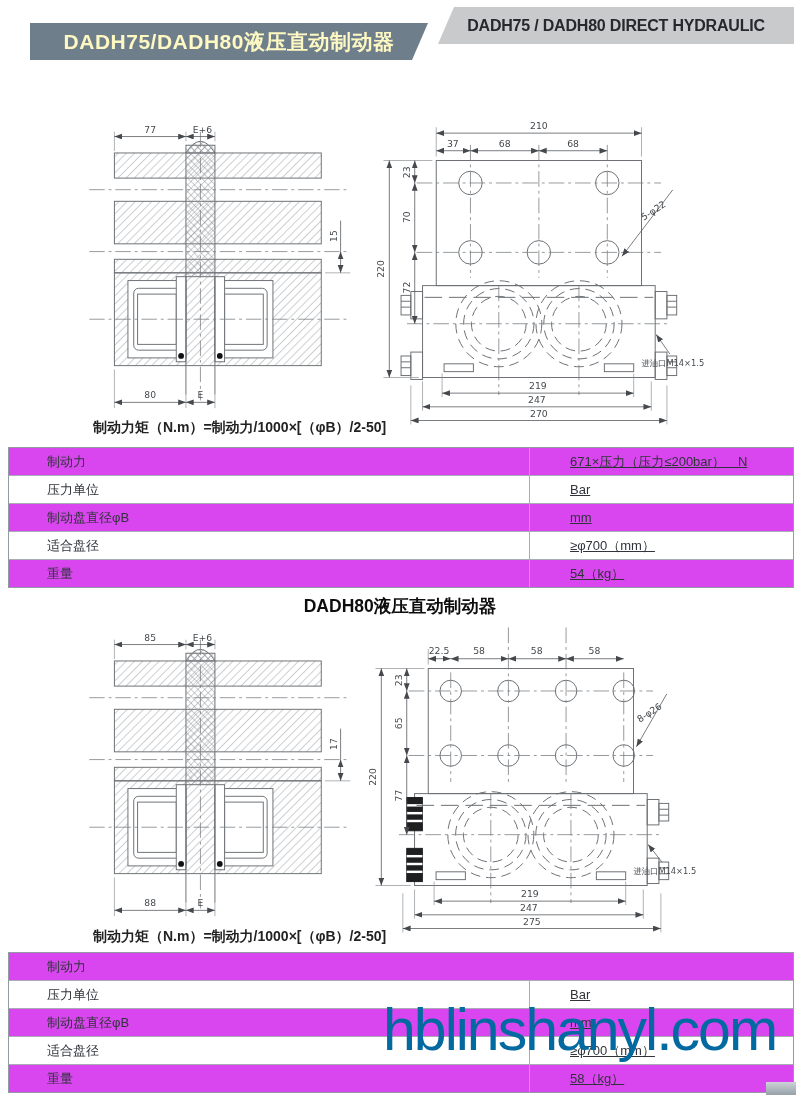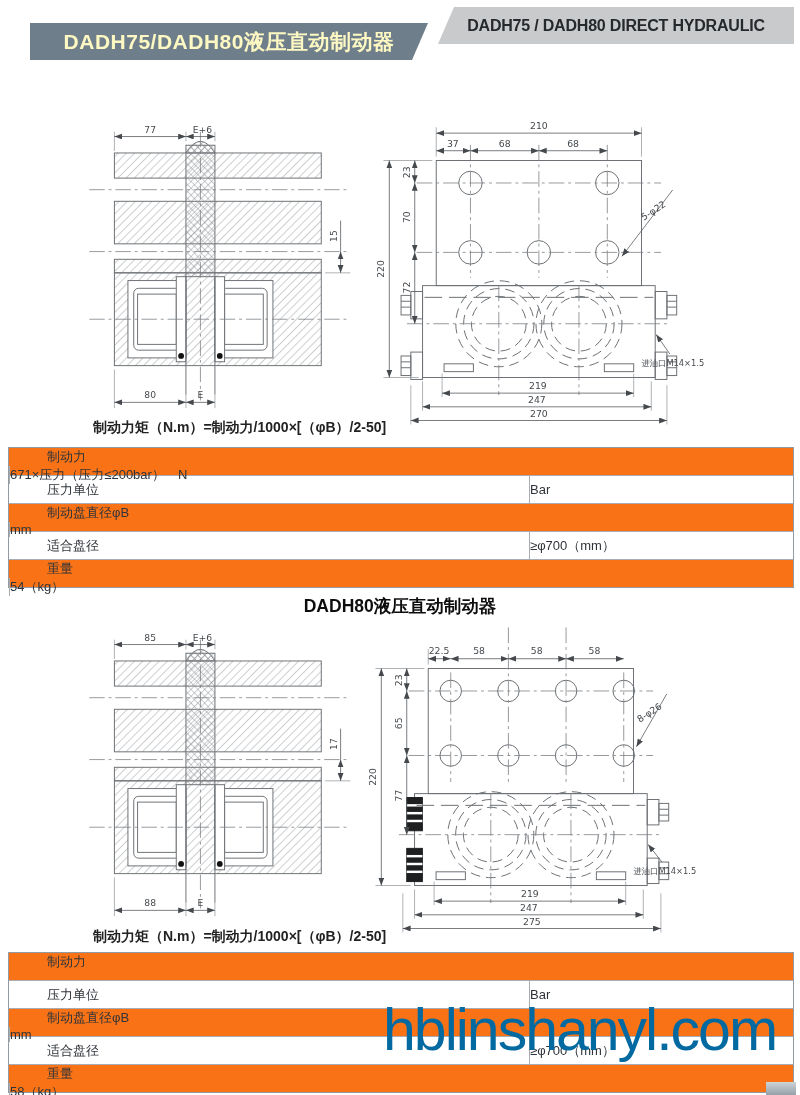--- a/index.html
+++ b/index.html
@@ -27,24 +27,24 @@
   .sec-title { position:absolute; left:0; width:100%; text-align:center;
     font-size:17.5px; font-weight:bold; color:#0d0d0d; }
   .formula { position:absolute; left:93px; font-size:14px; font-weight:bold; color:#222; }
 
   
   .spec-table { position:absolute; left:8px; width:784px;
     border:1px solid #949aa1; background:#fff; }
   .srow { display:flex; height:27px; border-top:1px solid #a7adb3;
     font-size:13px; color:#30343a; }
   .srow:first-child { border-top:none; }
-  .srow.shade { background:#f97316;flex-direction:column; }
+  .srow.shade { background:#d946ef; }
   .cell-label { width:482px; padding-left:38px; display:flex; align-items:center; }
-  .cell-value { flex:1; border-left:1px solid #a7adb3; 
-    display:flex; align-items:center; }
+  .cell-value { flex:1; border-left:1px solid #a7adb3; padding-left:40px;
+    display:flex; align-items:center;text-decoration:underline; }
 
   
   .drw { position:absolute; }
   .ln  { stroke:#6b6f73; fill:none; stroke-width:1; }
   .fh  { fill:url(#hx); stroke:#6b6f73; stroke-width:1; }
   .fx  { fill:url(#xx); stroke:#6b6f73; stroke-width:1; }
   .wht { fill:#fff; stroke:#6b6f73; stroke-width:1; }
   .cl  { stroke:#7a7e82; stroke-width:0.8; stroke-dasharray:16 4 3 4; fill:none; }
   .dsh { stroke:#6b6f73; stroke-width:1; stroke-dasharray:10 6; fill:none; }
   .dsh2{ stroke:#6b6f73; stroke-width:1; stroke-dasharray:18 7; fill:none; }

